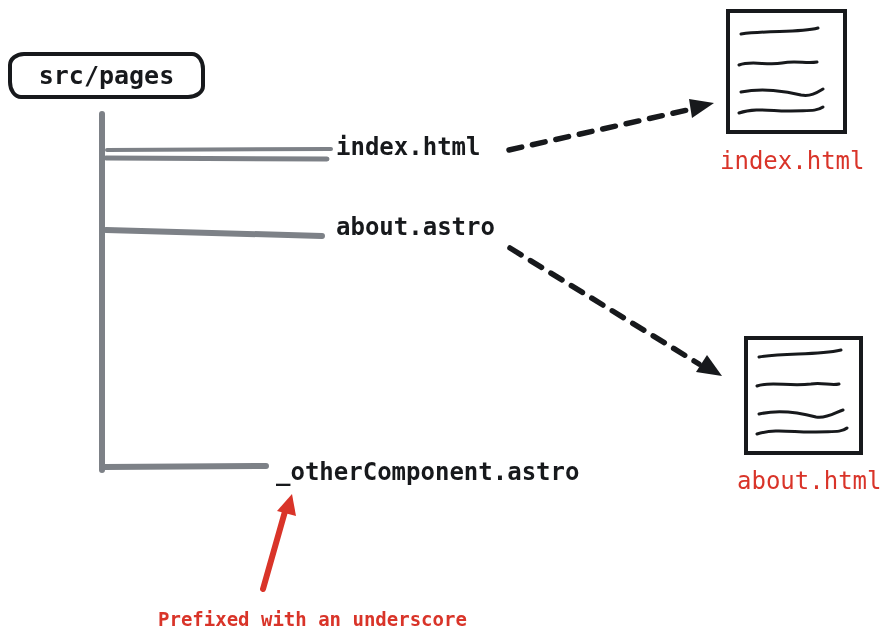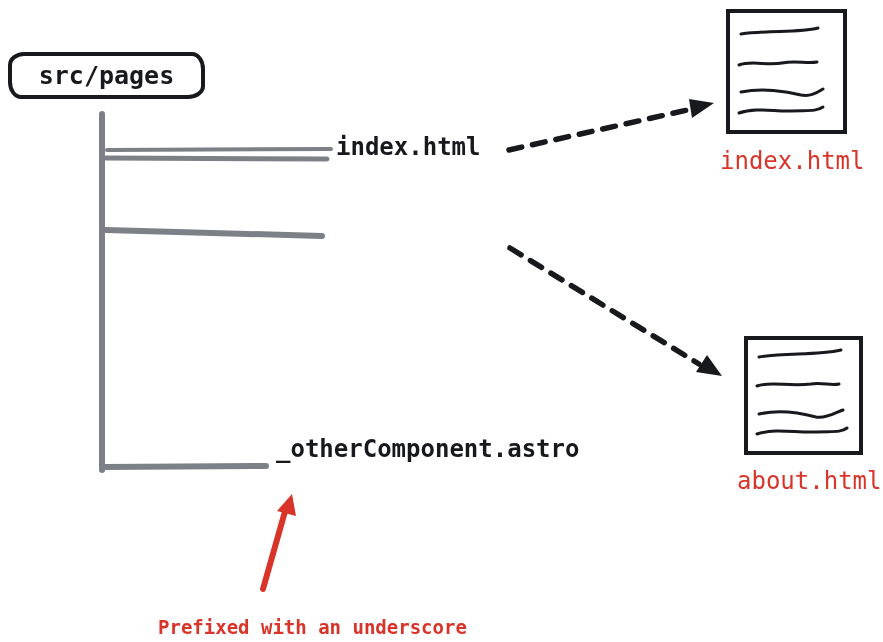--- a/index.html
+++ b/index.html
@@ -57,25 +57,24 @@
     white-space:nowrap;
   }
   .annotation-label{
     position:absolute;
     left:158px;top:606px;
     font-size:19px;
     font-weight:bold;
     color:var(--red);
     line-height:26px;
     white-space:nowrap;
-    margin-top:8px;
   }
   .pos-index{left:336px;top:132px;}
   .pos-about{left:336px;top:212px;}
-  .pos-other{left:276px;top:434px;}
+  .pos-other{left:276px;top:457px;}
   .pos-index-html{left:720px;top:146px;}
   .pos-about-html{left:737px;top:466px;}
 
   .stroke-gray{stroke:var(--gray);fill:none;stroke-linecap:round;}
   .stroke-ink{stroke:var(--ink);fill:none;stroke-linecap:round;}
   .fill-ink{fill:var(--ink);stroke:none;}
   .stroke-red{stroke:var(--red);fill:none;stroke-linecap:round;}
   .fill-red{fill:var(--red);stroke:none;}
   .dashed{stroke-dasharray:13 11;}
 </style>
@@ -124,20 +123,21 @@
       <path class="stroke-red" stroke-width="6" d="M263,589 L286,508"></path>
       <polygon class="fill-red" points="292,494 296,516 277,511"></polygon>
     </g>
   </svg>
 
   <div class="folder-box">
     <span>src/pages</span>
   </div>
 
   <div class="file-label pos-index">index.html</div>
+  <div class="file-label pos-about">about.astro</div>
   <div class="file-label pos-other">_otherComponent.astro</div>
 
   <div class="out-label pos-index-html">index.html</div>
   <div class="out-label pos-about-html">about.html</div>
 
   <div class="annotation-label">Prefixed with an underscore</div>
 
 </div>
 
 </body></html>

